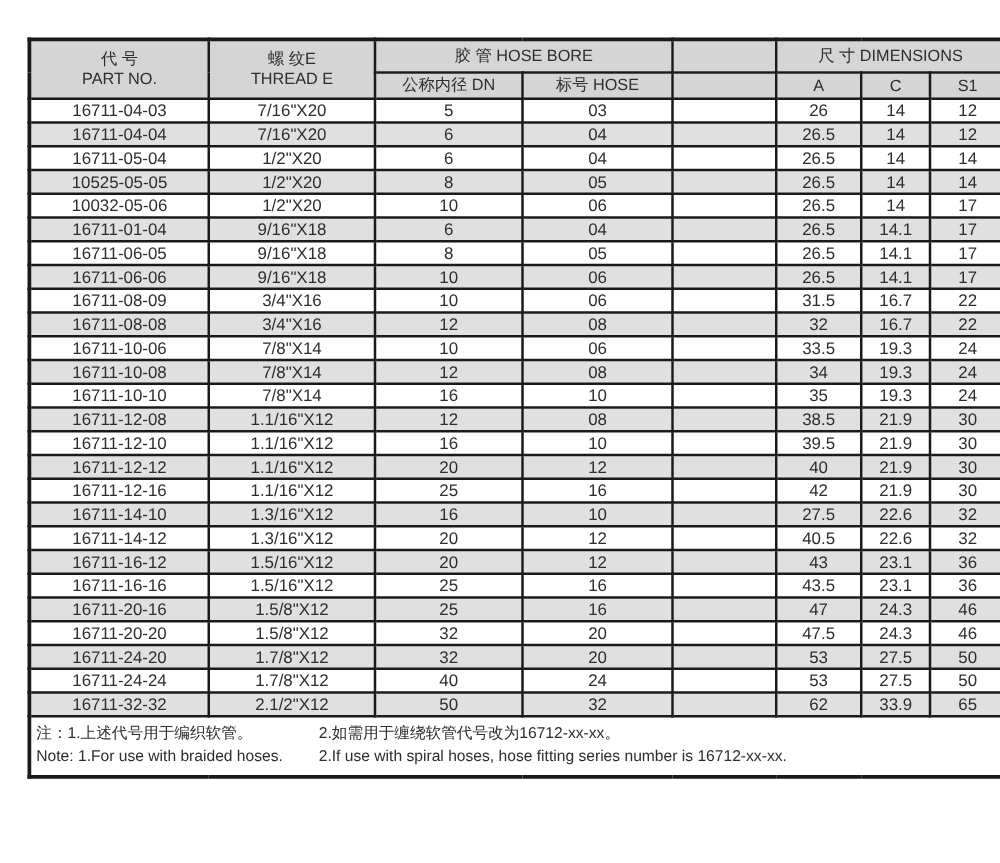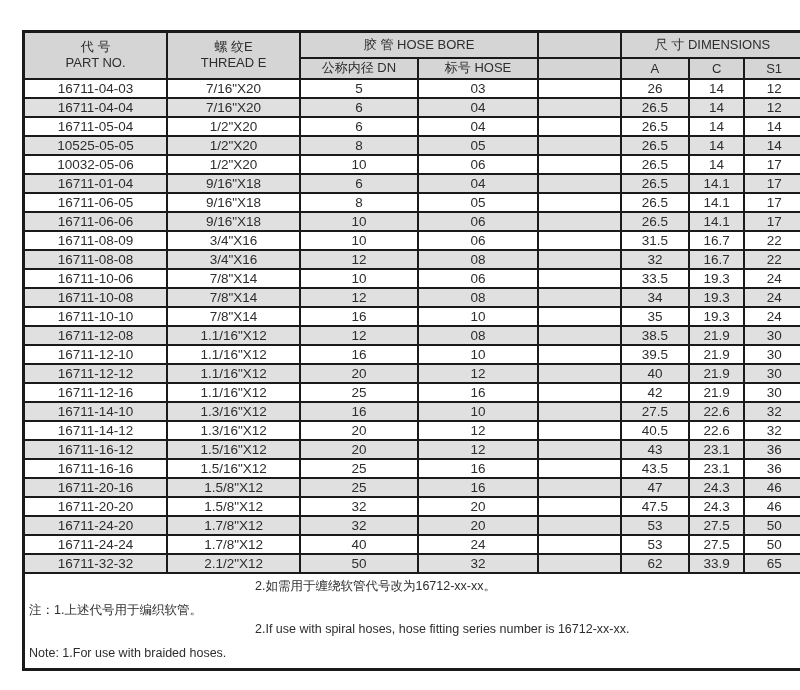--- a/index.html
+++ b/index.html
@@ -50,21 +50,21 @@
     background: var(--row-bg);
   }
   .spec tbody tr:nth-child(even) td { background: var(--alt-bg); }
   .spec tfoot td {
     text-align: left;
     font-size: 12.5px;
     padding: 3px 4px 5px 4px;
     background: #ffffff;
   }
   .note-line { display: flex; line-height: 19px; }
-  .note-part1 { width: 226px; flex: 0 0 auto; margin-top: 24px; }
+  .note-part1 { width: 226px; flex: 0 0 auto; }
   .note-part2 { flex: 1; }
   
   col.c-part   { width: 18.4%; }
   col.c-thread { width: 17.0%; }
   col.c-dn     { width: 15.1%; }
   col.c-dash   { width: 15.4%; }
   col.c-spacer { width: 10.6%; }
   col.c-a      { width: 8.7%; }
   col.c-c      { width: 7.1%; }
   col.c-s1     { width: 7.7%; }

